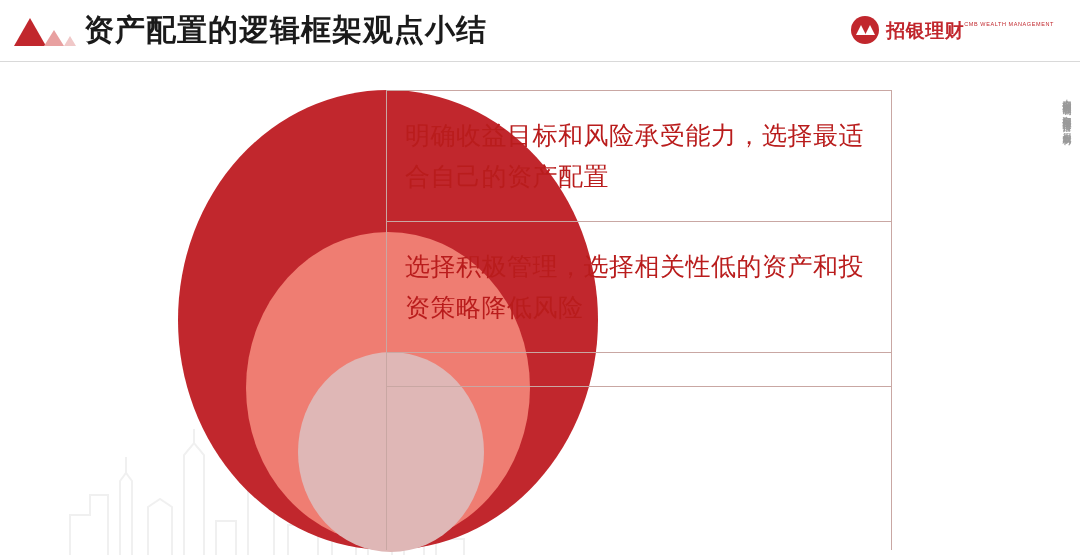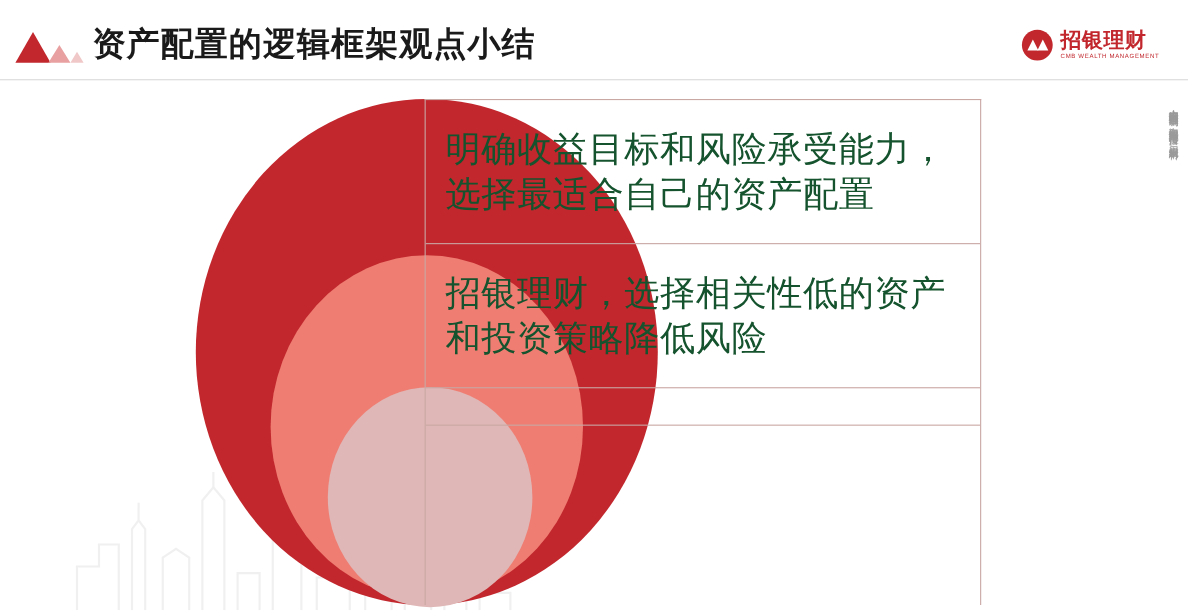--- a/index.html
+++ b/index.html
@@ -19,21 +19,21 @@
     left: 0; top: 0;
     width: 1080px;
     height: 555px;
     background: #ffffff;
     overflow: hidden;
   }
 
   
   .header {
     position: absolute;
-    left: 0; top: 11px;
+    left: 0; top: 0;
     width: 1080px;
     height: 62px;
   }
   .header-rule {
     position: absolute;
     left: 0;
     top: 61px;
     width: 1080px;
     height: 1px;
     background: #d9d9d9;
@@ -117,21 +117,20 @@
     position: absolute;
     left: 14px;
     top: 9px;
     width: 0; height: 0;
     border-left: 5px solid transparent;
     border-right: 5px solid transparent;
     border-bottom: 10px solid #ffffff;
   }
   .brand-text {
     display: flex;
-    flex-direction: column;
     justify-content: flex-start;
   }
   .brand-cn {
     font-size: 19px;
     font-weight: bold;
     color: #c1272d;
     line-height: 21px;
     letter-spacing: 0.5px;
   }
   .brand-en {
@@ -203,23 +202,23 @@
     padding: 0 18px;
     display: flex;
     align-items: center;
   }
   .row-1 { height: 131px; }
   .row-2 { height: 131px; }
   .row-3 { height: 131px; }
   .row-4 { height: 34px; }
   .row-5 { height: 32px; border-bottom: none; }
   .row-text {
-    font-size: 32px;
+    font-size: 25px;
     line-height: 41px;
-    color: #14532d;
+    color: #b91c1c;
     letter-spacing: 0.5px;
   }
 
   
   .side-note {
     position: absolute;
     right: 6px;
     top: 92px;
     width: 16px;
     height: 440px;
@@ -277,21 +276,21 @@
     <div class="ring ring-outer"></div>
     <div class="ring ring-mid"></div>
     <div class="ring ring-inner"></div>
   </div>
 
   <div class="panel">
     <div class="panel-row row-1">
       <div class="row-text">明确收益目标和风险承受能力，选择最适合自己的资产配置</div>
     </div>
     <div class="panel-row row-2">
-      <div class="row-text">招银理财，选择相关性低的资产和投资策略降低风险</div>
+      <div class="row-text">选择积极管理，选择相关性低的资产和投资策略降低风险</div>
     </div>
     <div class="panel-row row-4">
       <div class="row-text"></div>
     </div>
     <div class="panel-row row-5">
       <div class="row-text"></div>
     </div>
   </div>
 
   <div class="side-note">本文由招银理财资产管理部编制，在取得招银理财个人不得擅自传播、引用或复制本材料。</div>

